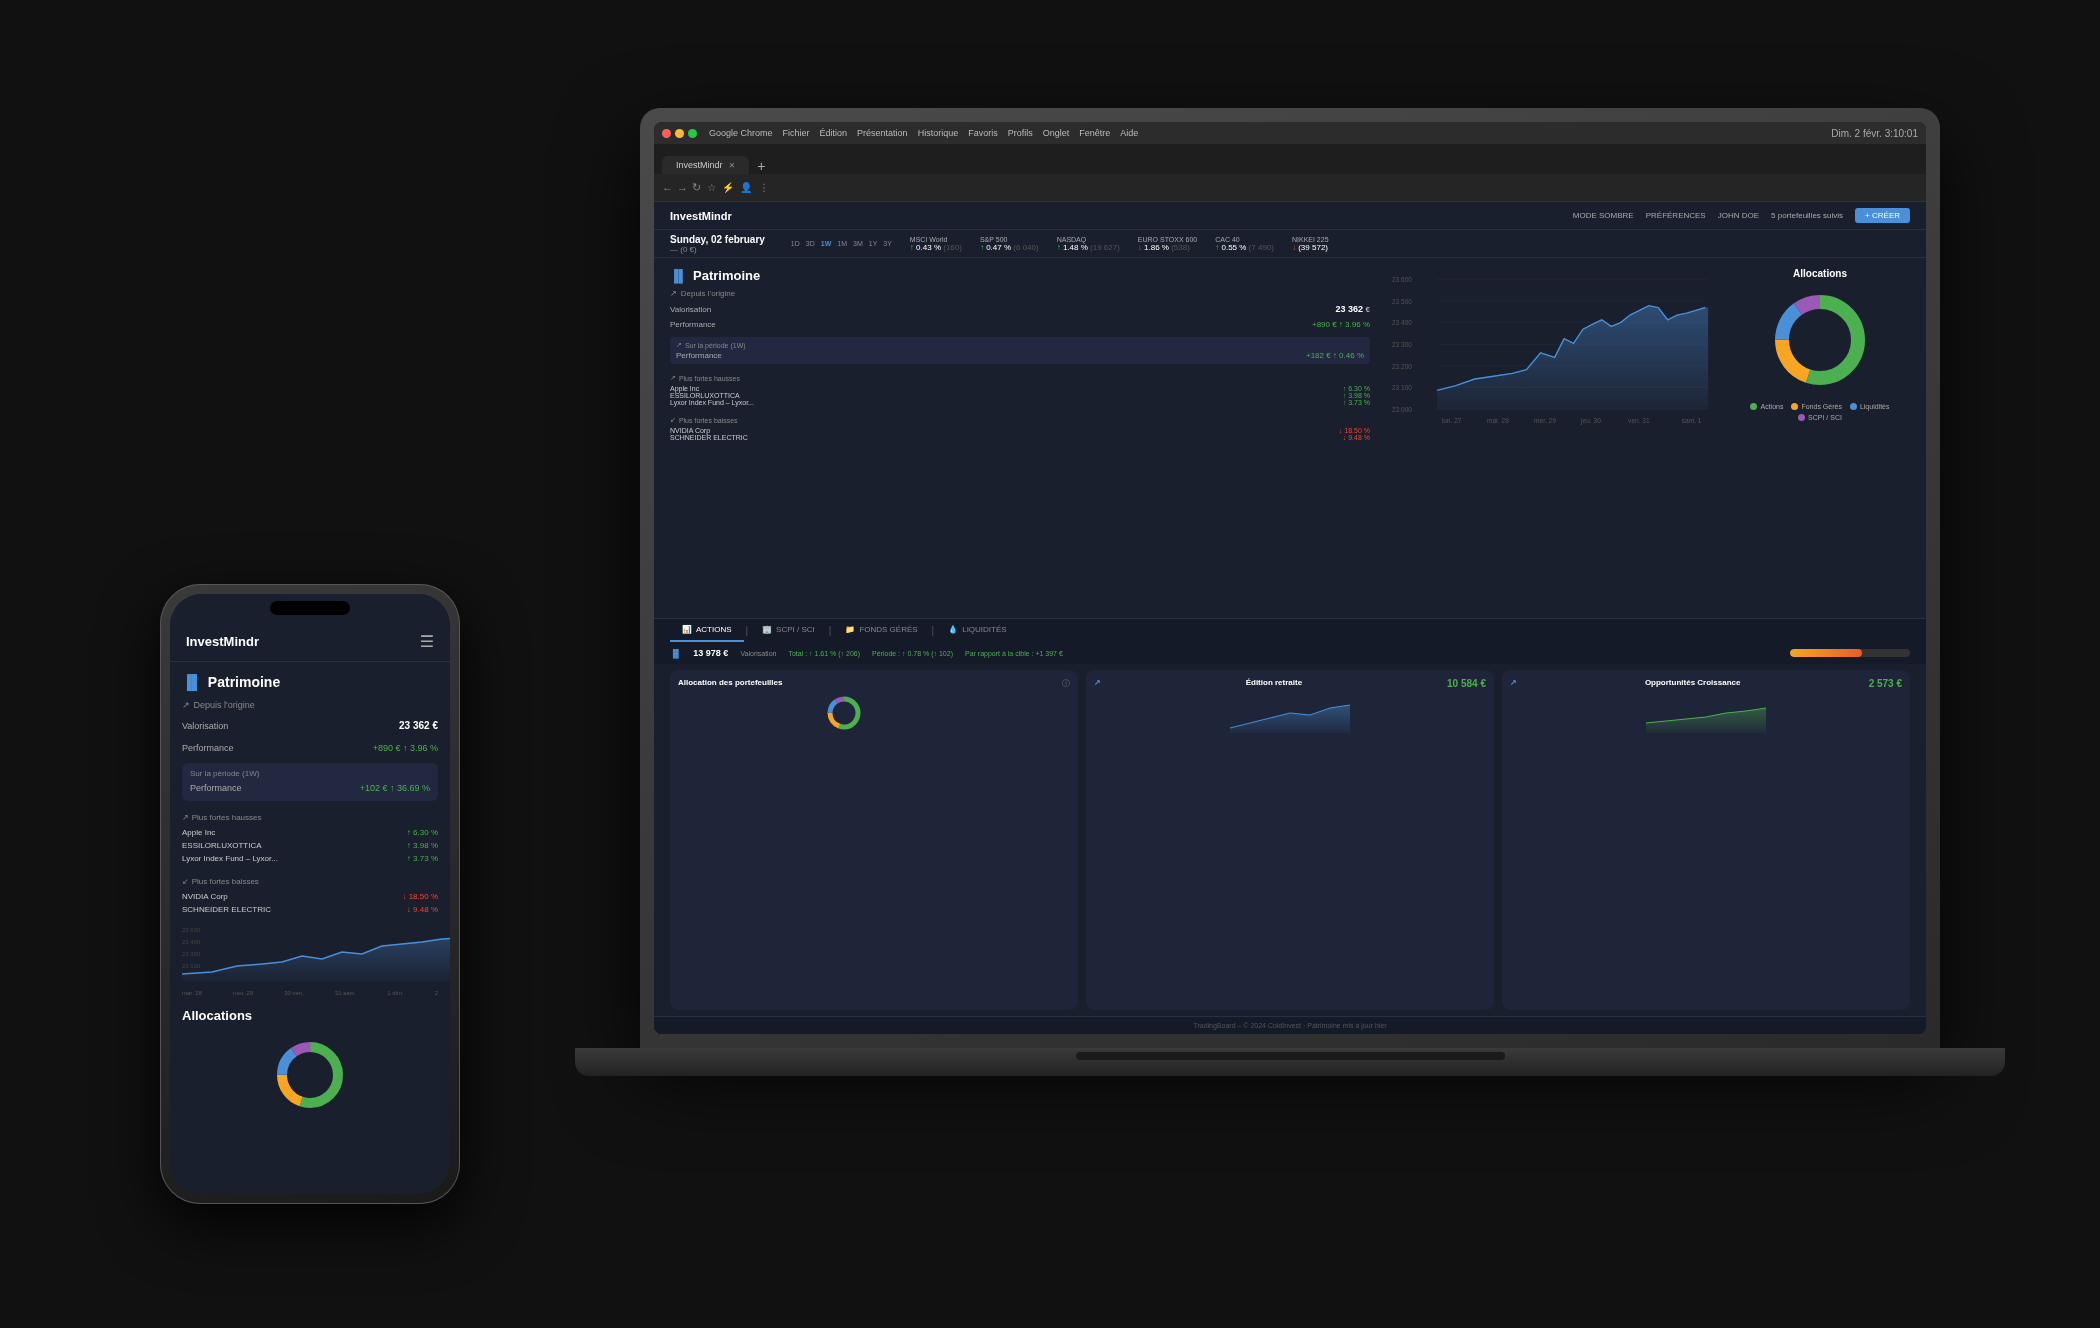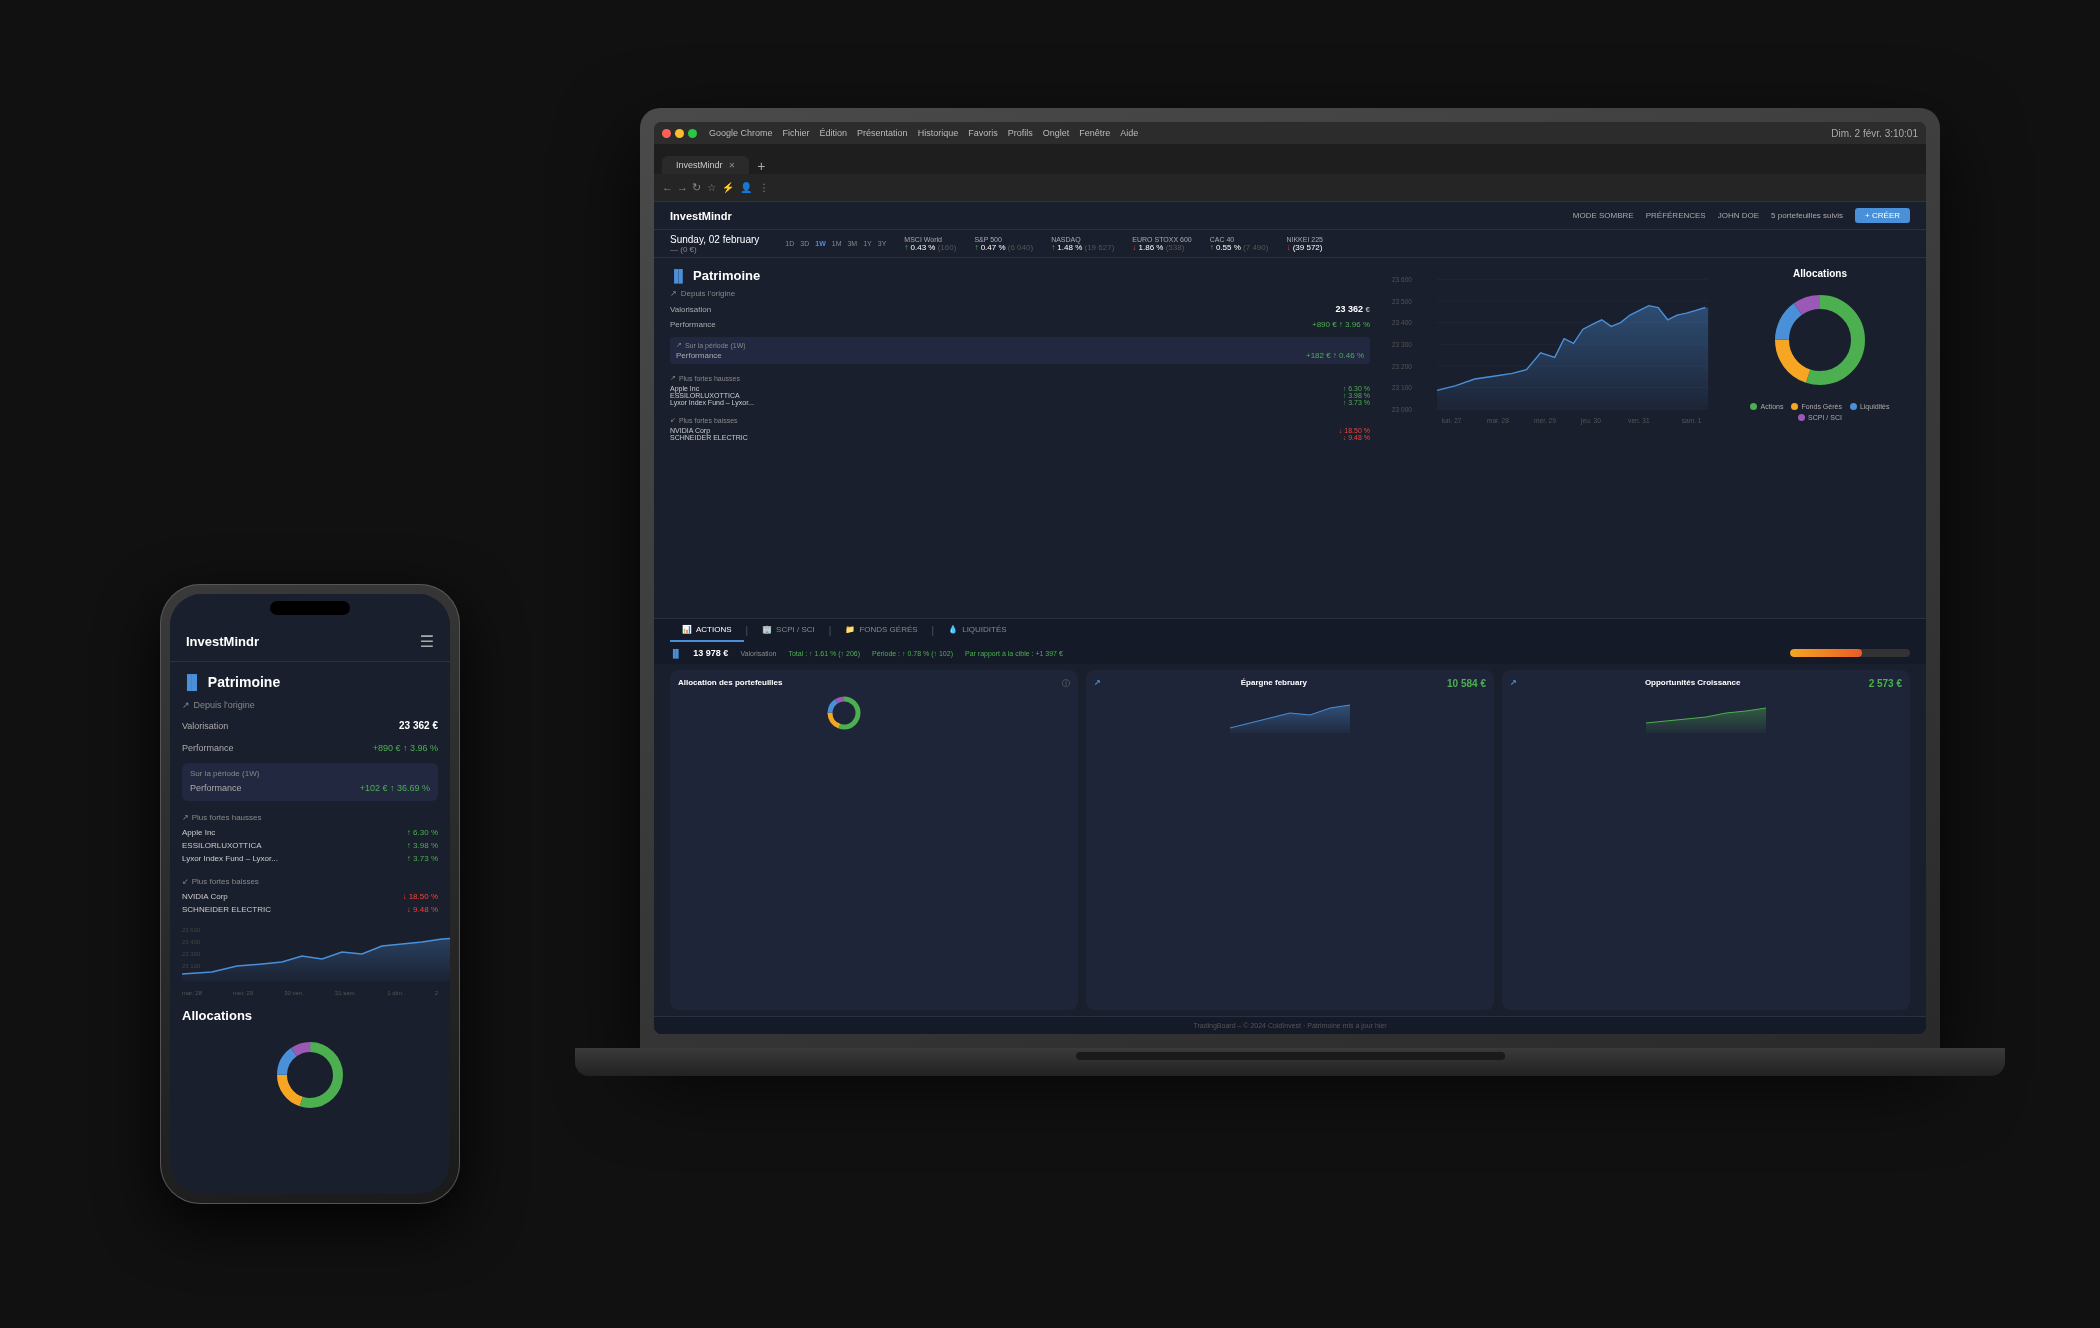--- a/index.html
+++ b/index.html
@@ -167,21 +167,21 @@
     .ticker-strip {
       height: 28px;
       background: #1a1f2e;
       display: flex;
       align-items: center;
       padding: 0 16px;
       gap: 18px;
       border-bottom: 1px solid #2a3040;
       flex-shrink: 0;
     }
-    .date-block { color: #fff; font-size: 10px; font-weight: 400; }
+    .date-block { color: #fff; font-size: 10px; font-weight: 700; }
     .date-sub { color: #888; font-size: 8px; }
     .ticker-item { display: flex; flex-direction: column; }
     .ticker-name { color: #aaa; font-size: 7px; }
     .ticker-val { color: #fff; font-size: 8px; }
     .ticker-chg.up { color: #4caf50; }
     .ticker-chg.down { color: #f44336; }
 
     
     .app-content {
       flex: 1;
@@ -754,21 +754,21 @@
                 <circle cx="30" cy="20" r="14" fill="none" stroke="#4caf50" stroke-width="5" stroke-dasharray="48.4 39.4" stroke-dashoffset="0" transform="rotate(-90 30 20)"></circle>
                 <circle cx="30" cy="20" r="14" fill="none" stroke="#f6a623" stroke-width="5" stroke-dasharray="17.6 70.2" stroke-dashoffset="-48.4" transform="rotate(-90 30 20)"></circle>
                 <circle cx="30" cy="20" r="14" fill="none" stroke="#4a90d9" stroke-width="5" stroke-dasharray="13.2 74.6" stroke-dashoffset="-66" transform="rotate(-90 30 20)"></circle>
                 <circle cx="30" cy="20" r="14" fill="none" stroke="#9b59b6" stroke-width="5" stroke-dasharray="8.8 79" stroke-dashoffset="-79.2" transform="rotate(-90 30 20)"></circle>
                 <circle cx="30" cy="20" r="8" fill="#1e2538"></circle>
               </svg>
             </div>
             <div class="port-card">
               <div class="card-title">
                 <span style="color:#4a90d9">↗</span>
-                <span>Épargne february</span>
+                <span>Édition retraite</span>
                 <span class="card-val">10 584 €</span>
               </div>
               <svg class="mini-chart" viewBox="0 0 120 40">
                 <defs>
                   <linearGradient id="miniGrad2" x1="0" y1="0" x2="0" y2="1">
                     <stop offset="0%" stop-color="#4a90d9" stop-opacity="0.4"></stop>
                     <stop offset="100%" stop-color="#4a90d9" stop-opacity="0.05"></stop>
                   </linearGradient>
                 </defs>
                 <polygon points="0,35 20,30 40,25 60,20 80,22 100,15 120,12 120,40 0,40" fill="url(#miniGrad2)"></polygon>

